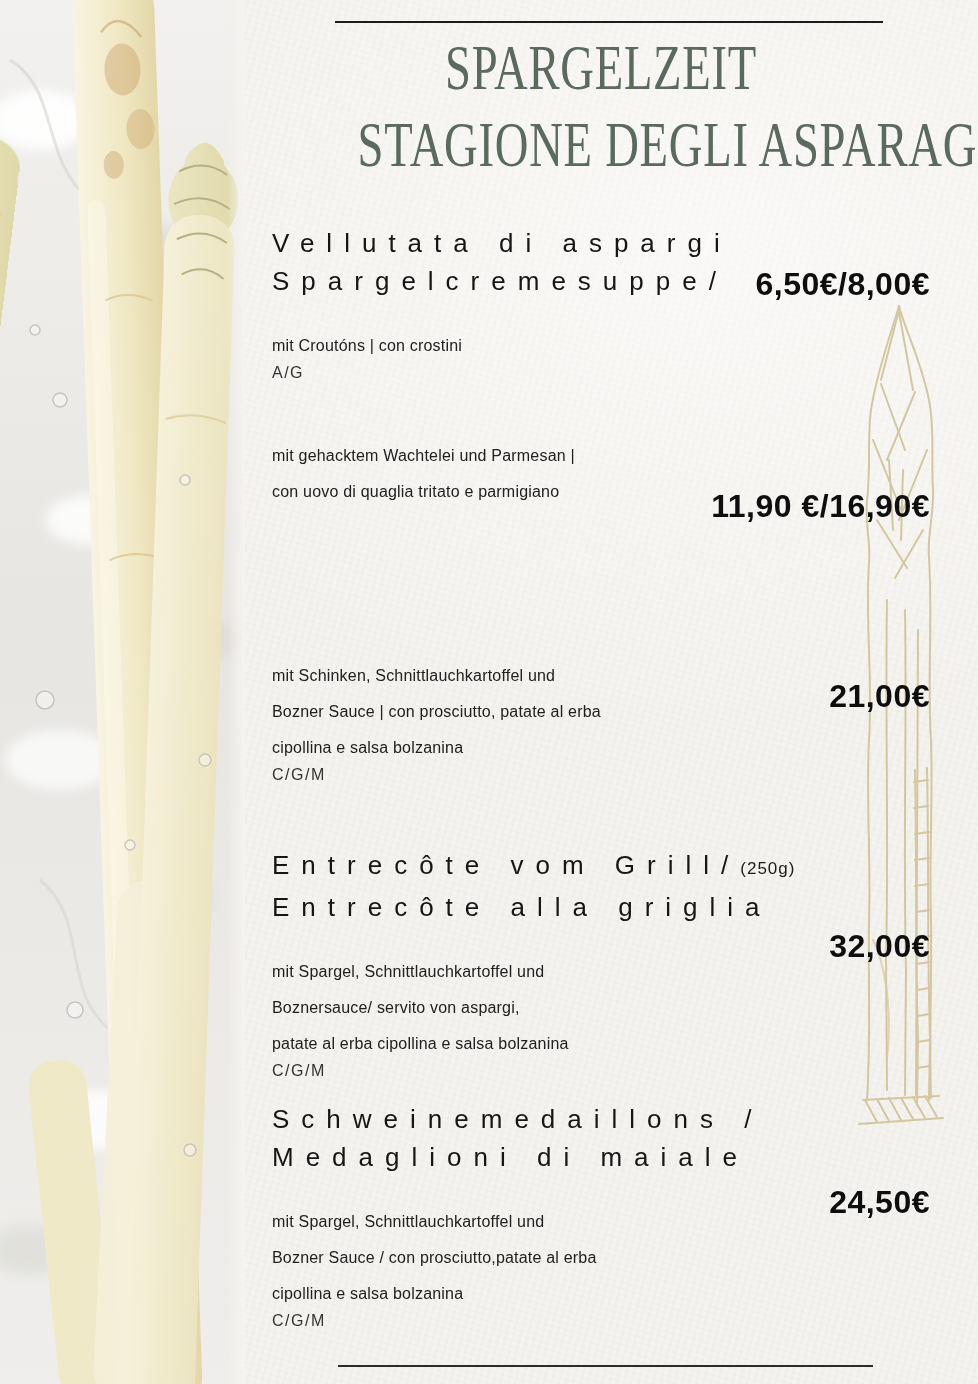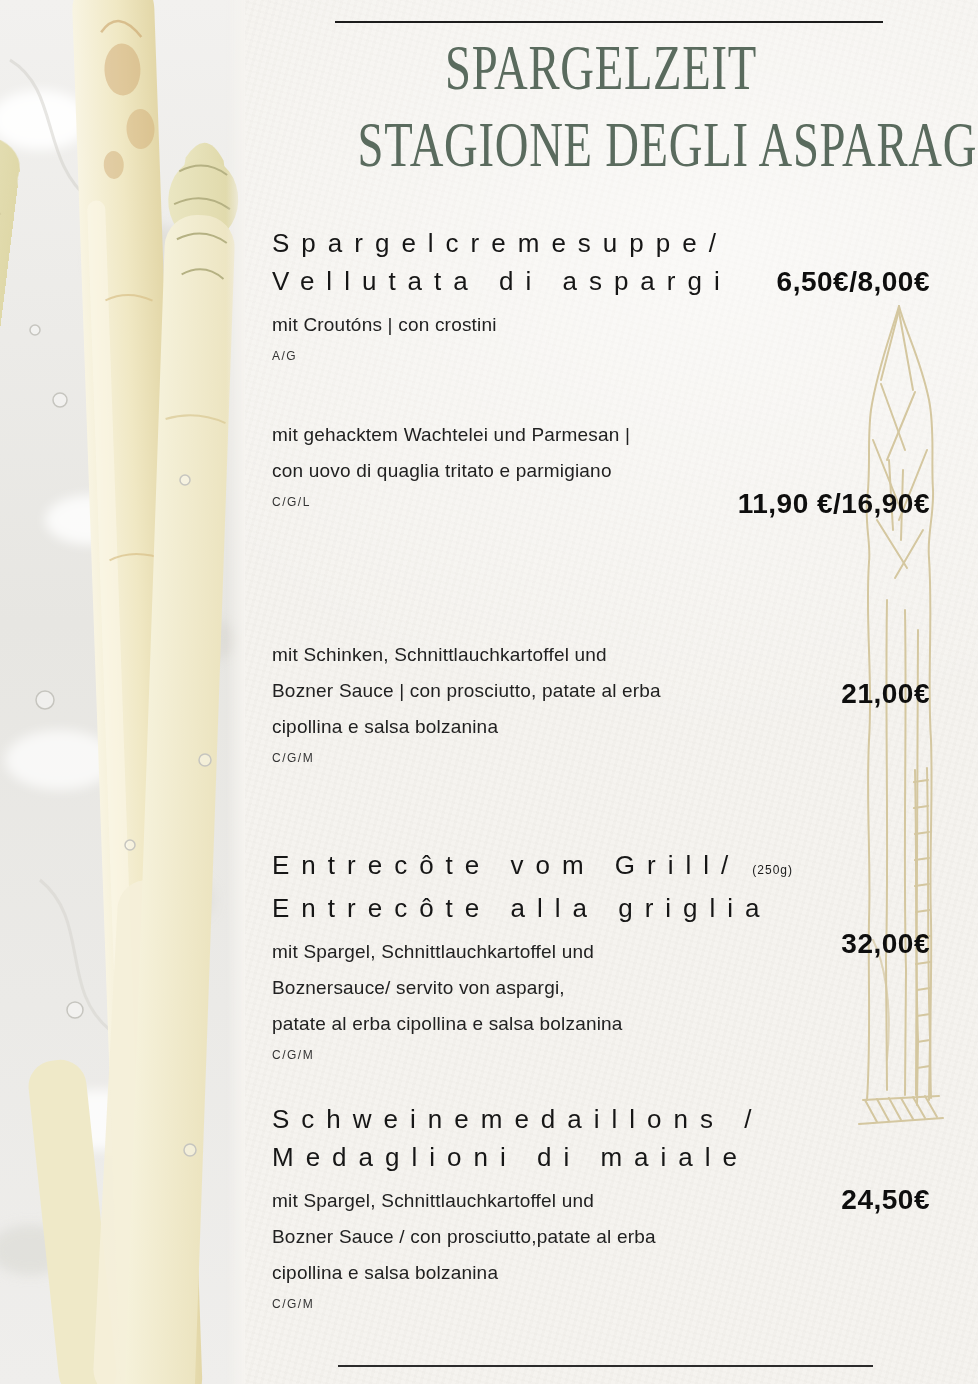--- a/index.html
+++ b/index.html
@@ -25,31 +25,31 @@
   .title .tline{display:block;font-size:63px;line-height:77px;letter-spacing:1px;
     transform:scaleX(.74);transform-origin:50% 50%;white-space:nowrap;}
   .item{position:absolute;left:272px;width:660px;color:#1b1b1b;}
   .item-1{top:224px;}
   .item-2{top:410px;}
   .item-3{top:630px;}
   .item-4{top:846px;}
   .item-5{top:1100px;}
   .item-name{font-size:26px;line-height:38px;letter-spacing:12px;color:#161616;}
   .name-line{white-space:nowrap;}
-  .name-note{font-size:12px;letter-spacing:1px;color:#1b1b1b;margin-left:12px;}
-  .item-price{position:absolute;right:2px;font-weight:700;font-size:28px;
+  .name-note{font-size:17px;letter-spacing:1px;color:#1b1b1b;margin-left:0;}
+  .item-price{position:absolute;right:2px;font-weight:700;font-size:32px;
     letter-spacing:.5px;color:#0e0e0e;white-space:nowrap;}
   .item-1 .item-price{top:42px;}
   .item-2 .item-price{top:78px;}
   .item-3 .item-price{top:48px;}
   .item-4 .item-price{top:82px;}
   .item-5 .item-price{top:84px;}
-  .item-desc{margin-top:7px;font-size:19px;line-height:36px;color:#212121;
+  .item-desc{margin-top:28px;font-size:16px;line-height:36px;color:#212121;
     letter-spacing:.2px;white-space:pre-line;max-width:480px;}
-  .item-allergens{margin-top:6px;font-size:12px;letter-spacing:1.5px;color:#333;}
+  .item-allergens{font-size:16px;letter-spacing:1.5px;color:#333;}
 </style>
 </head>
 <body>
 
 <div class="page">
 
   <svg class="photo" viewBox="0 0 245 1384" preserveAspectRatio="none" aria-hidden="true">
     <defs>
       <linearGradient id="wg" x1="0" y1="0" x2="0" y2="1">
         <stop offset="0" stop-color="#f2f1ef"></stop>
@@ -186,33 +186,32 @@
 
   <div class="rule rule-top"></div>
 
   <div class="title">
     <span class="tline">SPARGELZEIT</span>
     <span class="tline">STAGIONE DEGLI ASPARAGI</span>
   </div>
 
   <div class="item item-1">
     <div class="item-name">
+      <div class="name-line">Vellutata di aspargi</div>
       <div class="name-line">Spargelcremesuppe/</div>
-      <div class="name-line">Vellutata di aspargi</div>
     </div>
     <div class="item-price">6,50€/8,00€</div>
     <div class="item-desc">mit Croutóns | con crostini</div>
     <div class="item-allergens">A/G</div>
   </div>
 
   <div class="item item-2">
     <div class="item-price">11,90 €/16,90€</div>
     <div class="item-desc">mit gehacktem Wachtelei und Parmesan |
 con uovo di quaglia tritato e parmigiano</div>
-    <div class="item-allergens">C/G/L</div>
   </div>
 
   <div class="item item-3">
     <div class="item-price">21,00€</div>
     <div class="item-desc">mit Schinken, Schnittlauchkartoffel und
 Bozner Sauce | con prosciutto, patate al erba
 cipollina e salsa bolzanina</div>
     <div class="item-allergens">C/G/M</div>
   </div>
 

